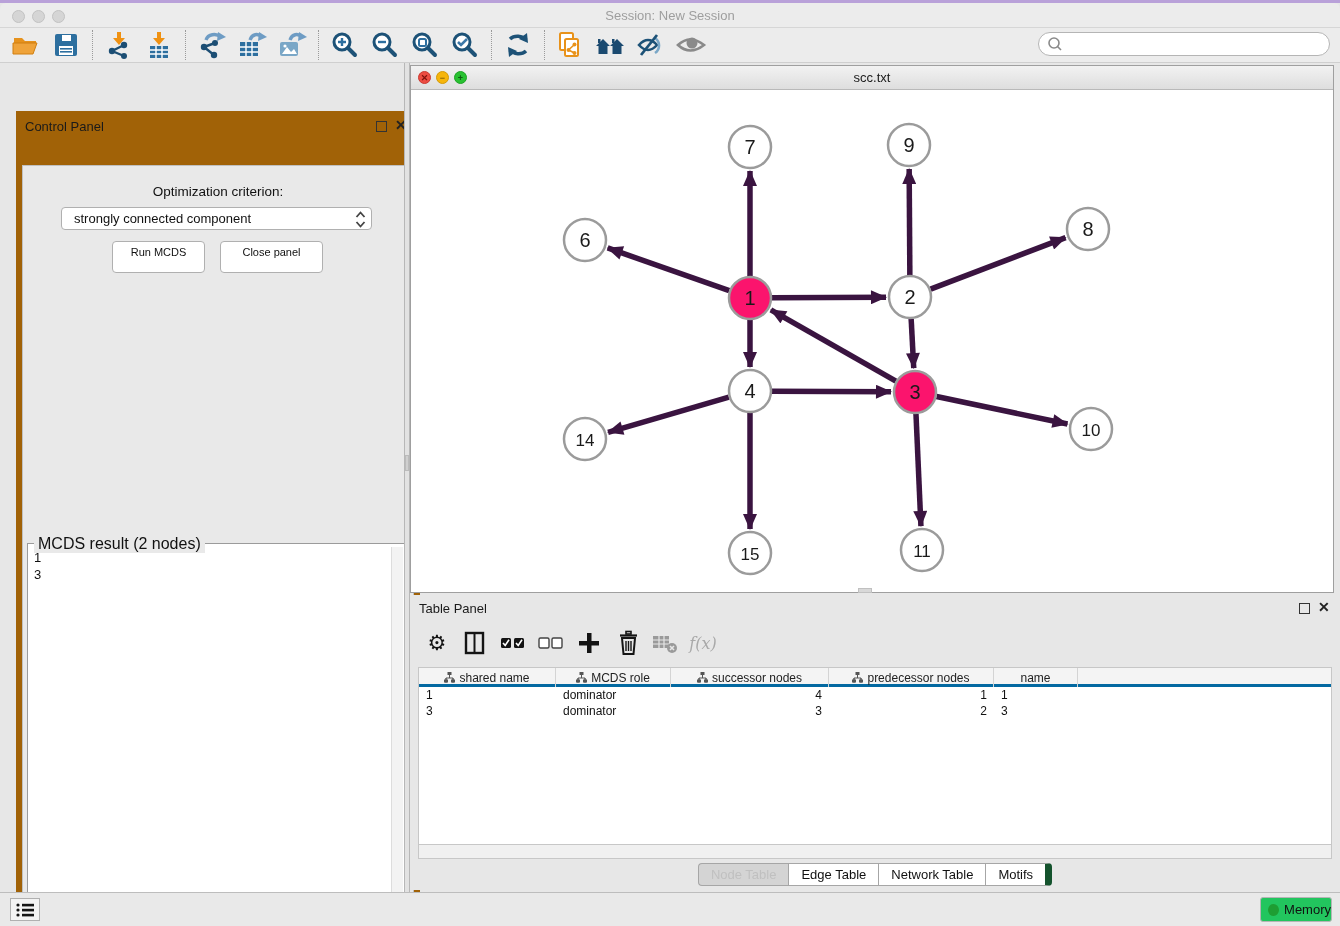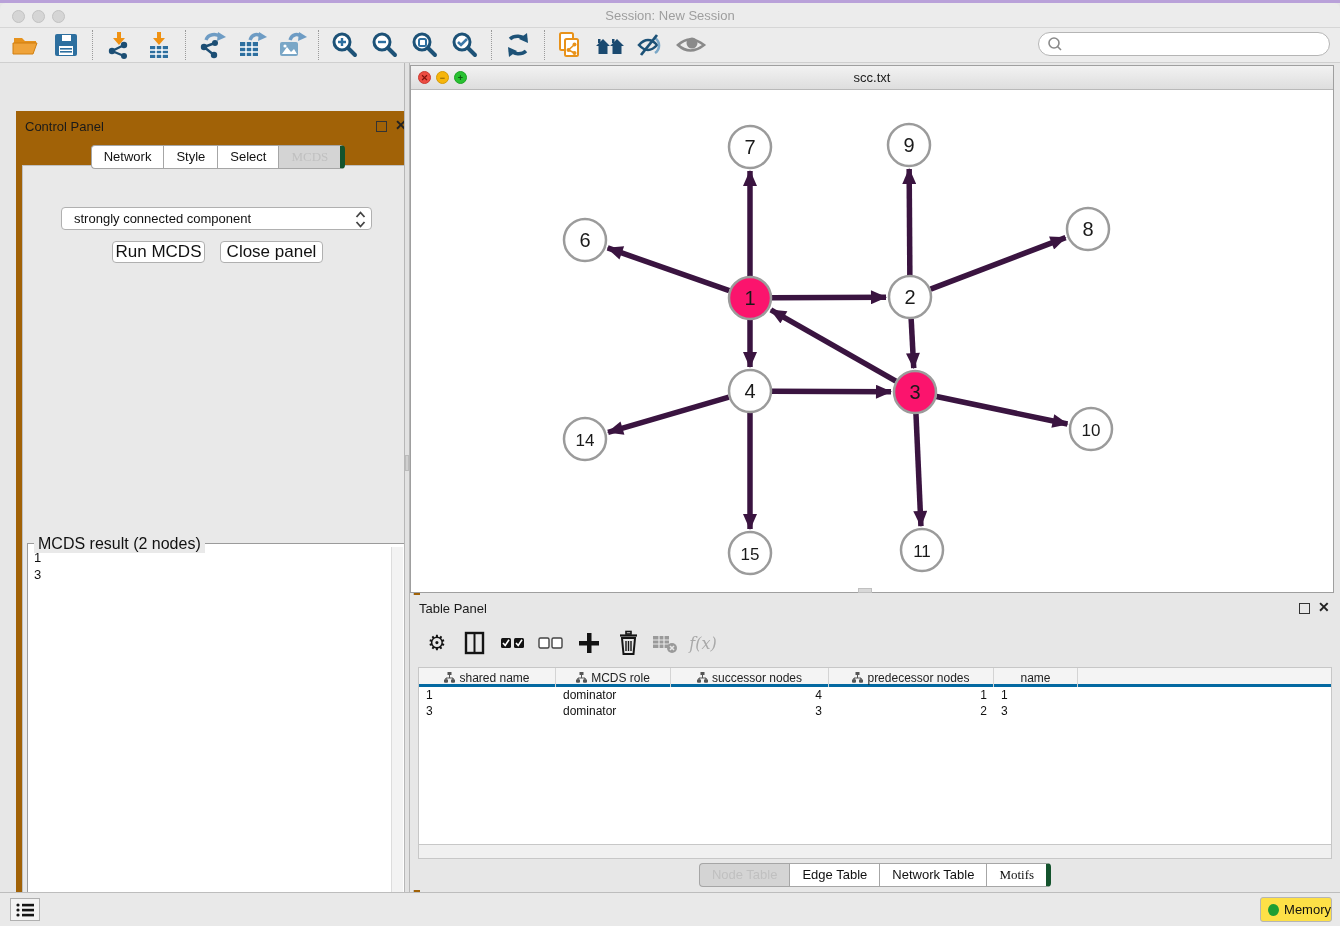--- a/index.html
+++ b/index.html
@@ -28,30 +28,30 @@
   
   #control-panel { left:16px; top:63px; width:404px; height:829px; background:#a16207;margin-top:48px; }
   .panel-head { position:absolute; left:0; top:6px; width:100%; height:20px; }
   .panel-title { position:absolute; left:9px; top:2px; font-size:13px; color:#1a1a1a; }
   .float-btn { position:absolute; top:4px; width:11px; height:11px; border:1.5px solid #333; }
   .close-btn { position:absolute; top:0px; font-size:14px; font-weight:bold; color:#222; }
   #cp-tabs { position:absolute; left:0; top:34px; width:100%; display:flex; justify-content:center; z-index:2; }
   .tab { font-size:13px; padding:3px 12px; background:#fff; border:1px solid #a6a6a6;
     border-right:none; color:#111; }
   .tab:first-child { border-radius:4px 0 0 4px; }
-  .tab:last-child { border-right:5px solid #14532d; border-radius:0 4px 4px 0;font-family:Liberation Serif, serif; }
+  .tab:last-child { border-right:7px solid #14532d; border-radius:0 4px 4px 0; }
   #cp-tabs .tab.active, #tp-tabs .tab.active { background:#d4d4d4; color:#c0c0c0; }
   #cp-content { position:absolute; left:6px; top:54px; width:392px; height:767px;
     background:#e9e9e9; border:1px solid #c0c0c0; }
   #opt-label { position:absolute; left:0; top:18px; width:100%; text-align:center; font-size:13.5px; color:#111; }
   #opt-select { position:absolute; left:38px; top:41px; width:311px; height:23px; background:#fff;
     border:1px solid #b0b0b0; border-radius:4px; font-size:13px; line-height:21px; padding-left:12px; color:#111; }
   #opt-select svg { position:absolute; right:5px; top:3px; }
-  .btn { position:absolute; height:22px; background:#fff; border:1px solid #b0b0b0; border-radius:4px;
-    font-size:17px; text-align:center; line-height:20px; color:#111; }
+  .btn { position:absolute; height:32px; background:#fff; border:1px solid #b0b0b0; border-radius:4px;
+    font-size:11px; text-align:center; line-height:20px; color:#111; }
   #run-btn { left:89px; top:75px; width:93px; }
   #closepanel-btn { left:197px; top:75px; width:103px; }
   #mcds-fieldset { position:absolute; left:4px; top:377px; width:380px; height:383px;
     border:1px solid #9b9b9b; background:#fff; }
   #mcds-legend { position:absolute; left:6px; top:-9px; background:#e9e9e9; padding:0 4px;
     font-size:16px; color:#111; }
   #mcds-text { position:absolute; left:6px; top:5px; width:350px; height:368px; font-size:13px;
     line-height:17px; color:#111; white-space:pre; }
   #mcds-scroll { position:absolute; right:3px; top:3px; width:12px; height:375px;
     background:#f3f3f3; border-left:1px solid #ddd; }
@@ -86,21 +86,21 @@
   .tr { display:flex; height:16px; }
   .td { font-size:12px; color:#111; padding:1px 7px 0 7px; }
   #table-hscroll { position:absolute; left:8px; top:250px; width:914px; height:14px;
     background:#f0f0f0; border:1px solid #c7c7c7; border-top:none; }
   #tp-tabs { position:absolute; left:0; top:268px; width:100%; display:flex; justify-content:center; }
 
   
   #statusbar { left:0; top:892px; width:1340px; height:34px; background:#e9e9e9; border-top:1px solid #bdbdbd; }
   #status-list-btn { position:absolute; left:10px; top:5px; width:30px; height:23px; background:#f3f3f3;
     border:1px solid #b0b0b0; display:flex; align-items:center; justify-content:center; }
-  #memory-btn { position:absolute; right:8px; top:4px; width:72px; height:25px; background:#fde047;
+  #memory-btn { position:absolute; right:8px; top:4px; width:72px; height:25px; background:#22c55e;
     border:1px solid #b5b5b5; border-radius:3px; display:flex; align-items:center; gap:5px; padding-left:7px; }
   #memory-dot { width:12px; height:12px; border-radius:50%; background:#1e9e33; }
   #memory-label { font-size:13px; color:#111; }
 </style>
 </head>
 <body>
 
 <div id="top-strip" class="abs"></div>
 <div id="titlebar" class="abs">
   <span class="tl-dot" style="left:12px"></span>
@@ -251,27 +251,22 @@
   </svg>
   <input id="search-input" placeholder="" style="">
 </div>
 
 <div id="control-panel" class="abs">
   <div class="panel-head">
     <span class="panel-title">Control Panel</span>
     <span class="float-btn" style="left:360px"></span>
     <span class="close-btn" style="left:379px">✕</span>
   </div>
-  <div id="cp-tabs">
-      <span class="tab">Network</span>
-      <span class="tab">Style</span>
-      <span class="tab">Select</span>
-      <span class="tab active">MCDS</span>
-    </div>
   <div id="cp-content">
+    <div id="opt-label">Optimization criterion:</div>
     <div id="opt-select">
       <span>strongly connected component</span>
       <svg width="11" height="17">
         <path d="M1.5 6 L5.5 1.5 L9.5 6" fill="none" stroke="#444" stroke-width="1.8"></path>
         <path d="M1.5 11 L5.5 15.5 L9.5 11" fill="none" stroke="#444" stroke-width="1.8"></path>
       </svg>
     </div>
     <span class="btn" id="run-btn">Run MCDS</span>
     <span class="btn" id="closepanel-btn">Close panel</span>
     <div id="mcds-fieldset">

